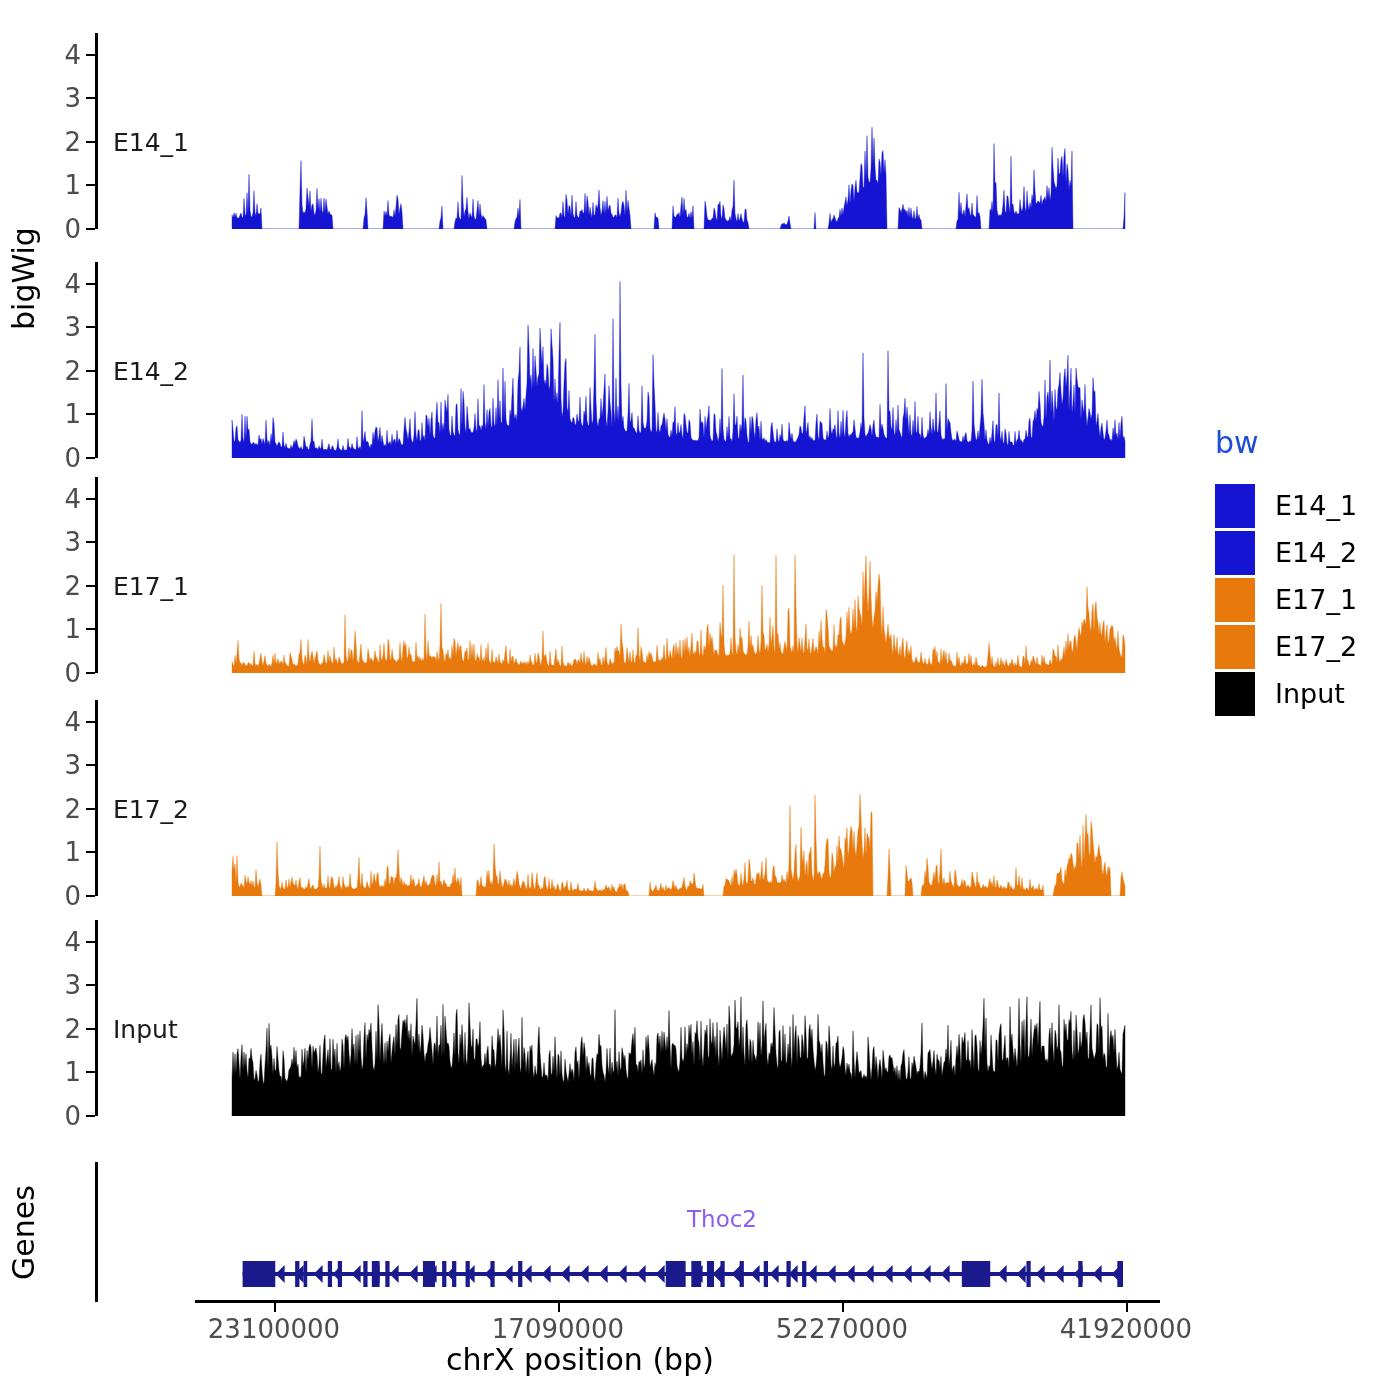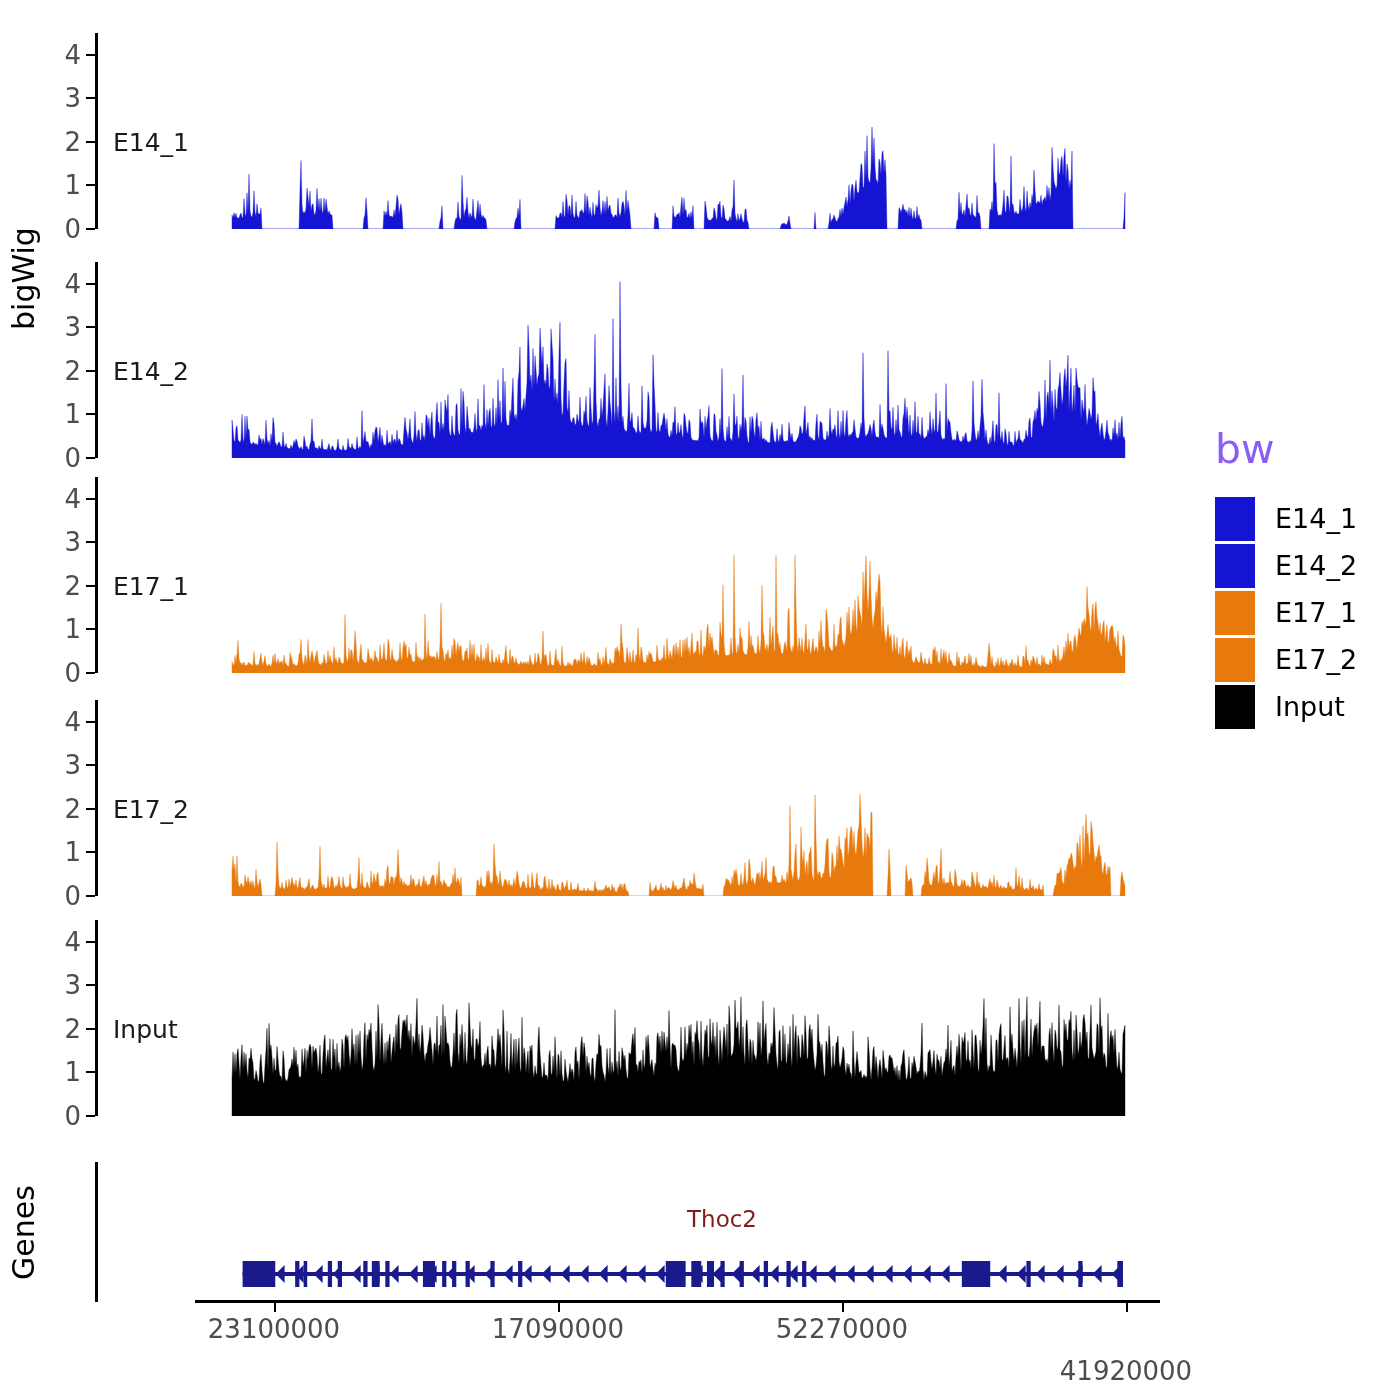--- a/index.html
+++ b/index.html
@@ -46,36 +46,36 @@
     position:absolute;font-size:25px;color:#1a1a1a;white-space:nowrap;
   }
   .plotarea{
     position:absolute;top:0;height:100%;overflow:hidden;
   }
   .plotarea svg{display:block;}
 
   
   .genes-panel{position:absolute;left:95px;}
   .gene-label{
-    position:absolute;font-size:23px;color:#7f1d1d;white-space:nowrap;
+    position:absolute;font-size:23px;color:#8b5cf6;white-space:nowrap;
   }
 
   
   .xaxis-line{
     position:absolute;height:3px;background:#000;
   }
   .xtick{position:absolute;width:2px;height:9px;background:#000;}
   .xticklabel{
     position:absolute;font-size:26px;color:#4d4d4d;
     transform:translateX(-50%);white-space:nowrap;
   }
 
   
   .legend{position:absolute;left:1215px;top:425px;}
-  .legend-title{font-size:41px;color:#8b5cf6;margin-bottom:22px;}
+  .legend-title{font-size:30px;color:#1d4ed8;margin-bottom:22px;}
   .legend-row{display:flex;align-items:center;height:47px;}
   .legend-key{width:40px;height:44px;margin-right:20px;}
   .legend-text{font-size:27px;color:#000;}
 </style>
 </head>
 <body>
 
 <div id="root">
 
   <div class="ylab-main">bigWig</div>
@@ -263,23 +263,24 @@
 
   <div id="xaxis">
       <div class="xaxis-line" style="left: 195px; width: 965px; top: 1300px;"></div>
       <div class="xtick" style="left: 274px; top: 1303px;"></div>
       <div class="xticklabel" style="left: 274px; top: 1314px;">23100000</div>
       <div class="xtick" style="left: 558px; top: 1303px;"></div>
       <div class="xticklabel" style="left: 558px; top: 1314px;">17090000</div>
       <div class="xtick" style="left: 842px; top: 1303px;"></div>
       <div class="xticklabel" style="left: 842px; top: 1314px;">52270000</div>
       <div class="xtick" style="left: 1126px; top: 1303px;"></div>
-      <div class="xticklabel" style="left: 1126px; top: 1356px; text-align: right;">41920000</div>
+      <div class="xticklabel" style="left: 1126px; top: 1314px; text-align: right;">41920000</div>
     </div>
 
+  <div class="xlab">chrX position (bp)</div>
 
   <div class="legend">
     <div class="legend-title">bw</div>
     <div id="legend-rows">
         <div class="legend-row">
           <span class="legend-key" style="background: rgb(20, 20, 210);"></span>
           <span class="legend-text">E14_1</span>
         </div>
         <div class="legend-row">
           <span class="legend-key" style="background: rgb(20, 20, 210);"></span>

